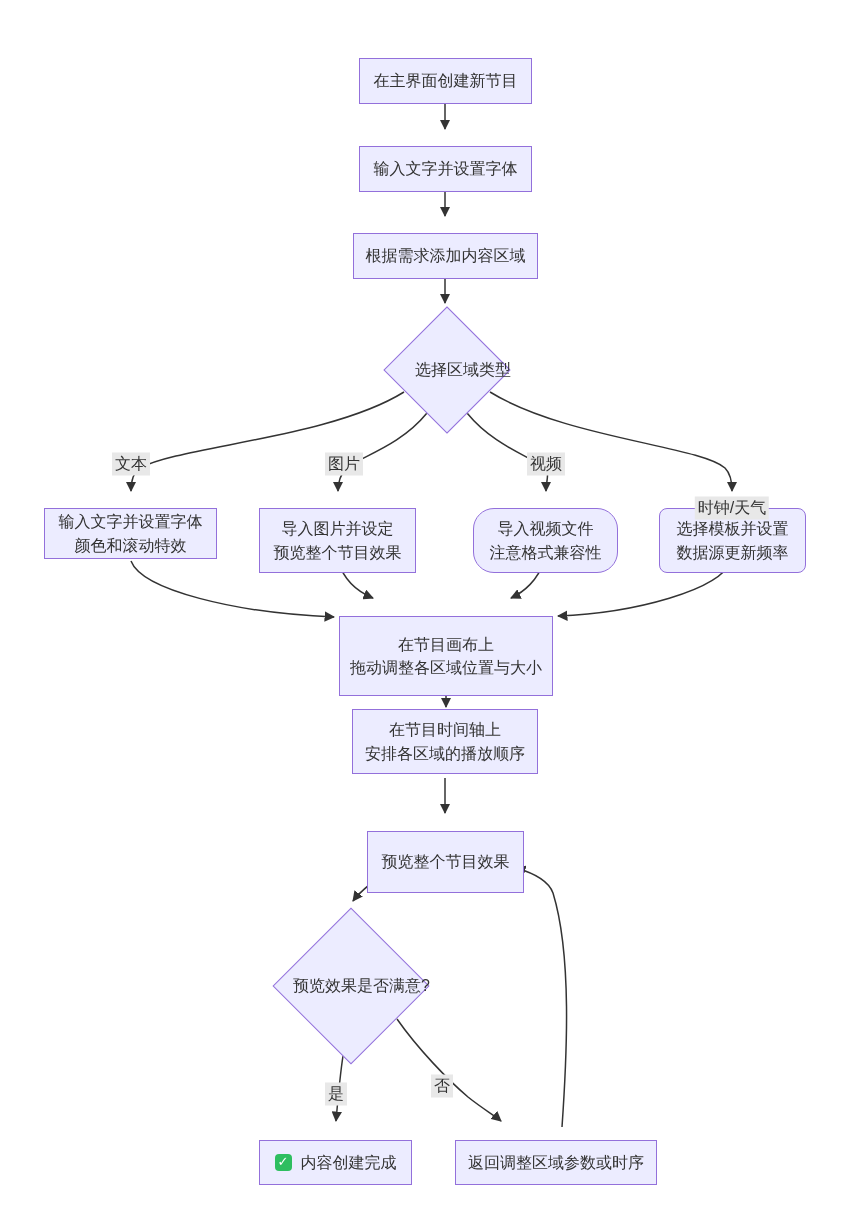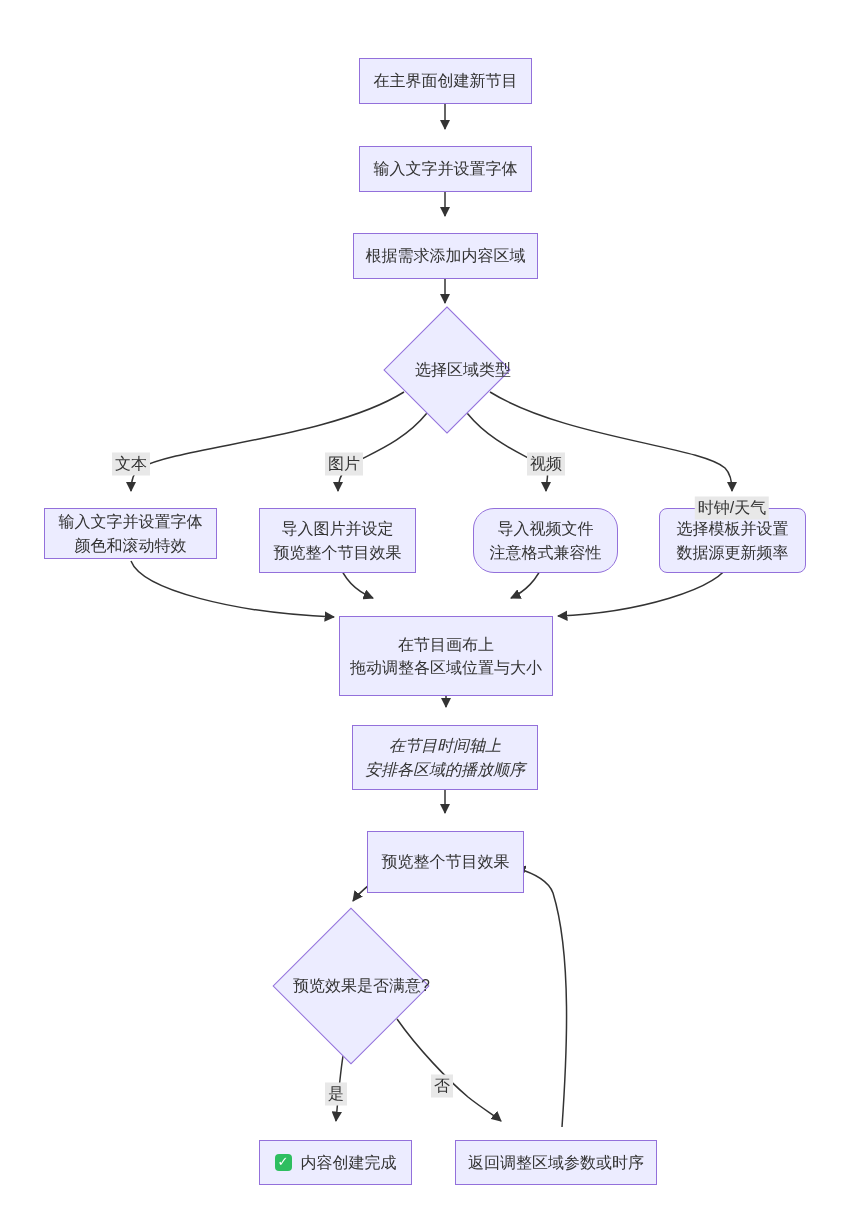--- a/index.html
+++ b/index.html
@@ -111,21 +111,21 @@
   </div>
   <div class="node" style="left:659px; top:495px; width:147px; height:65px;border-radius:8px;">
     <span class="nl">选择模板并设置</span>
     <span class="nl">数据源更新频率</span>
   </div>
 
   <div class="node" style="left:339px; top:603px; width:214px; height:80px;">
     <span class="nl">在节目画布上</span>
     <span class="nl">拖动调整各区域位置与大小</span>
   </div>
-  <div class="node" style="left:352px; top:712px; width:186px; height:65px;font-style:italic;">
+  <div class="node" style="left:352px; top:696px; width:186px; height:65px;">
     <span class="nl">在节目时间轴上</span>
     <span class="nl">安排各区域的播放顺序</span>
   </div>
   <div class="node" style="left:367px; top:818px; width:157px; height:62px;">
     <span class="nl">预览整个节目效果</span>
   </div>
 
   <div class="diamond d2" style="left:272px; top:908px; width:158px; height:156px;">
     <div class="dshape"></div>
     <span class="nl">预览效果是否满意?</span>

